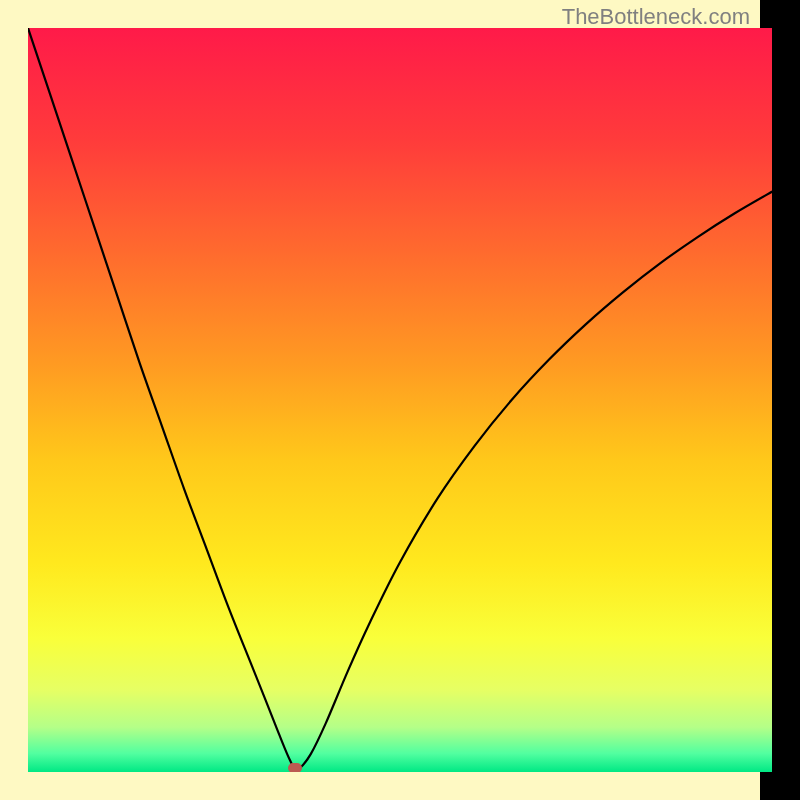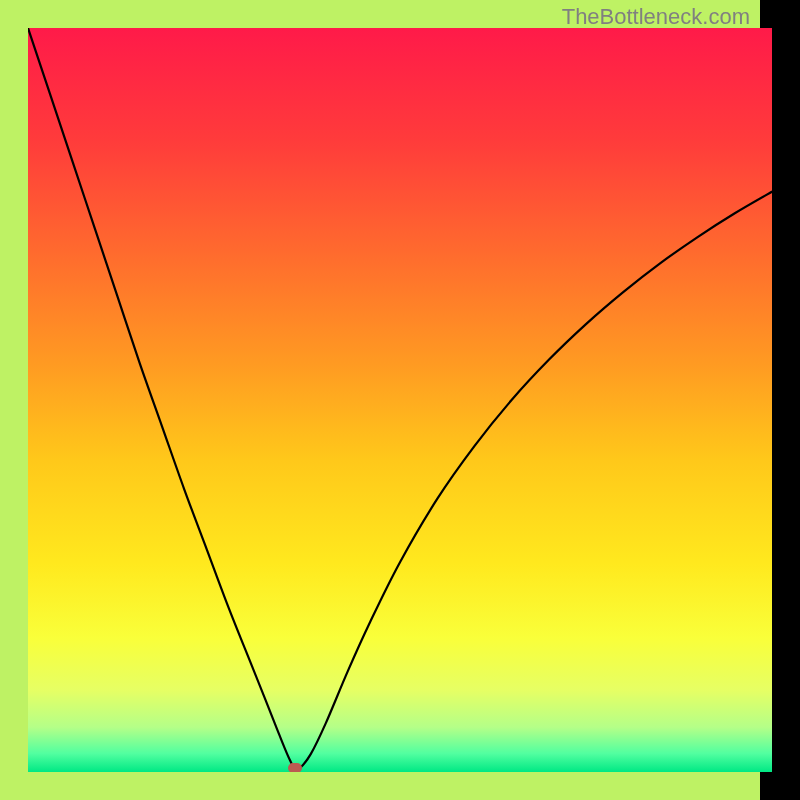--- a/index.html
+++ b/index.html
@@ -8,21 +8,21 @@
     width: 800px;
     height: 800px;
     background: #000;
     font-family: Arial, Helvetica, sans-serif;
     overflow: hidden;
   }
   .frame {
     position: relative;
     width: 760px;
     height: 800px;
-    background: #bef264;
+    background: #fef9c3;
   }
   .watermark {
     position: absolute;
     top: 4px;
     right: 10px;
     color: #808080;
     font-size: 22px;
     font-weight: 500;
     z-index: 20;
     user-select: none;

